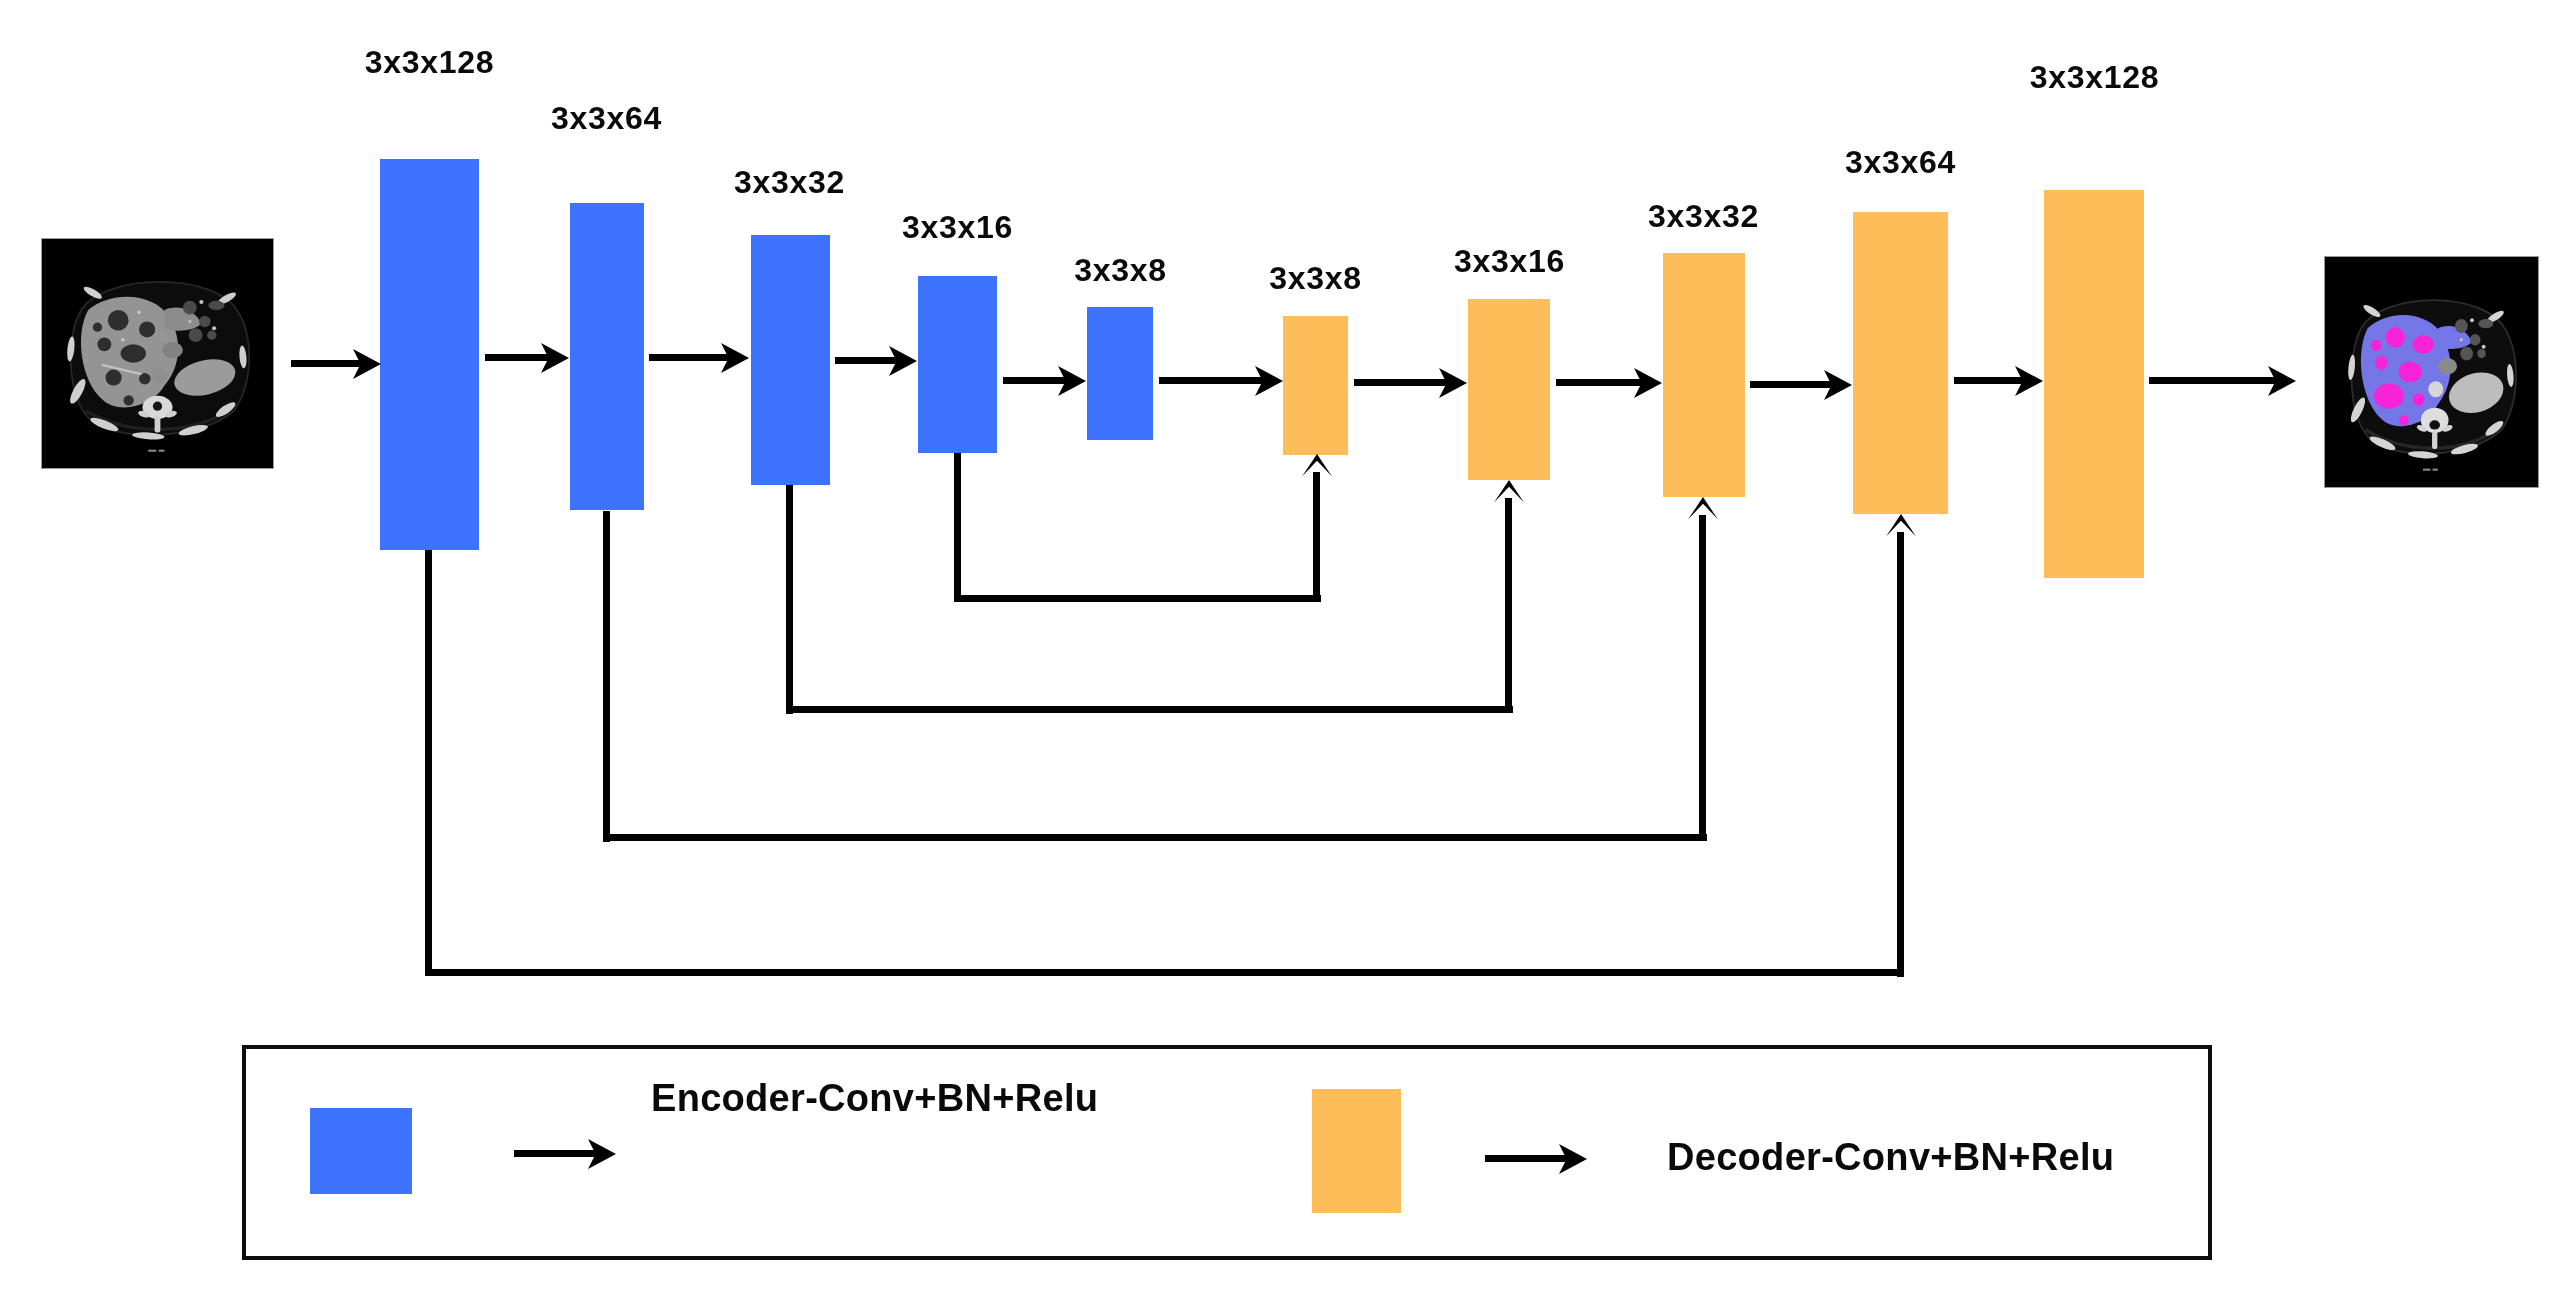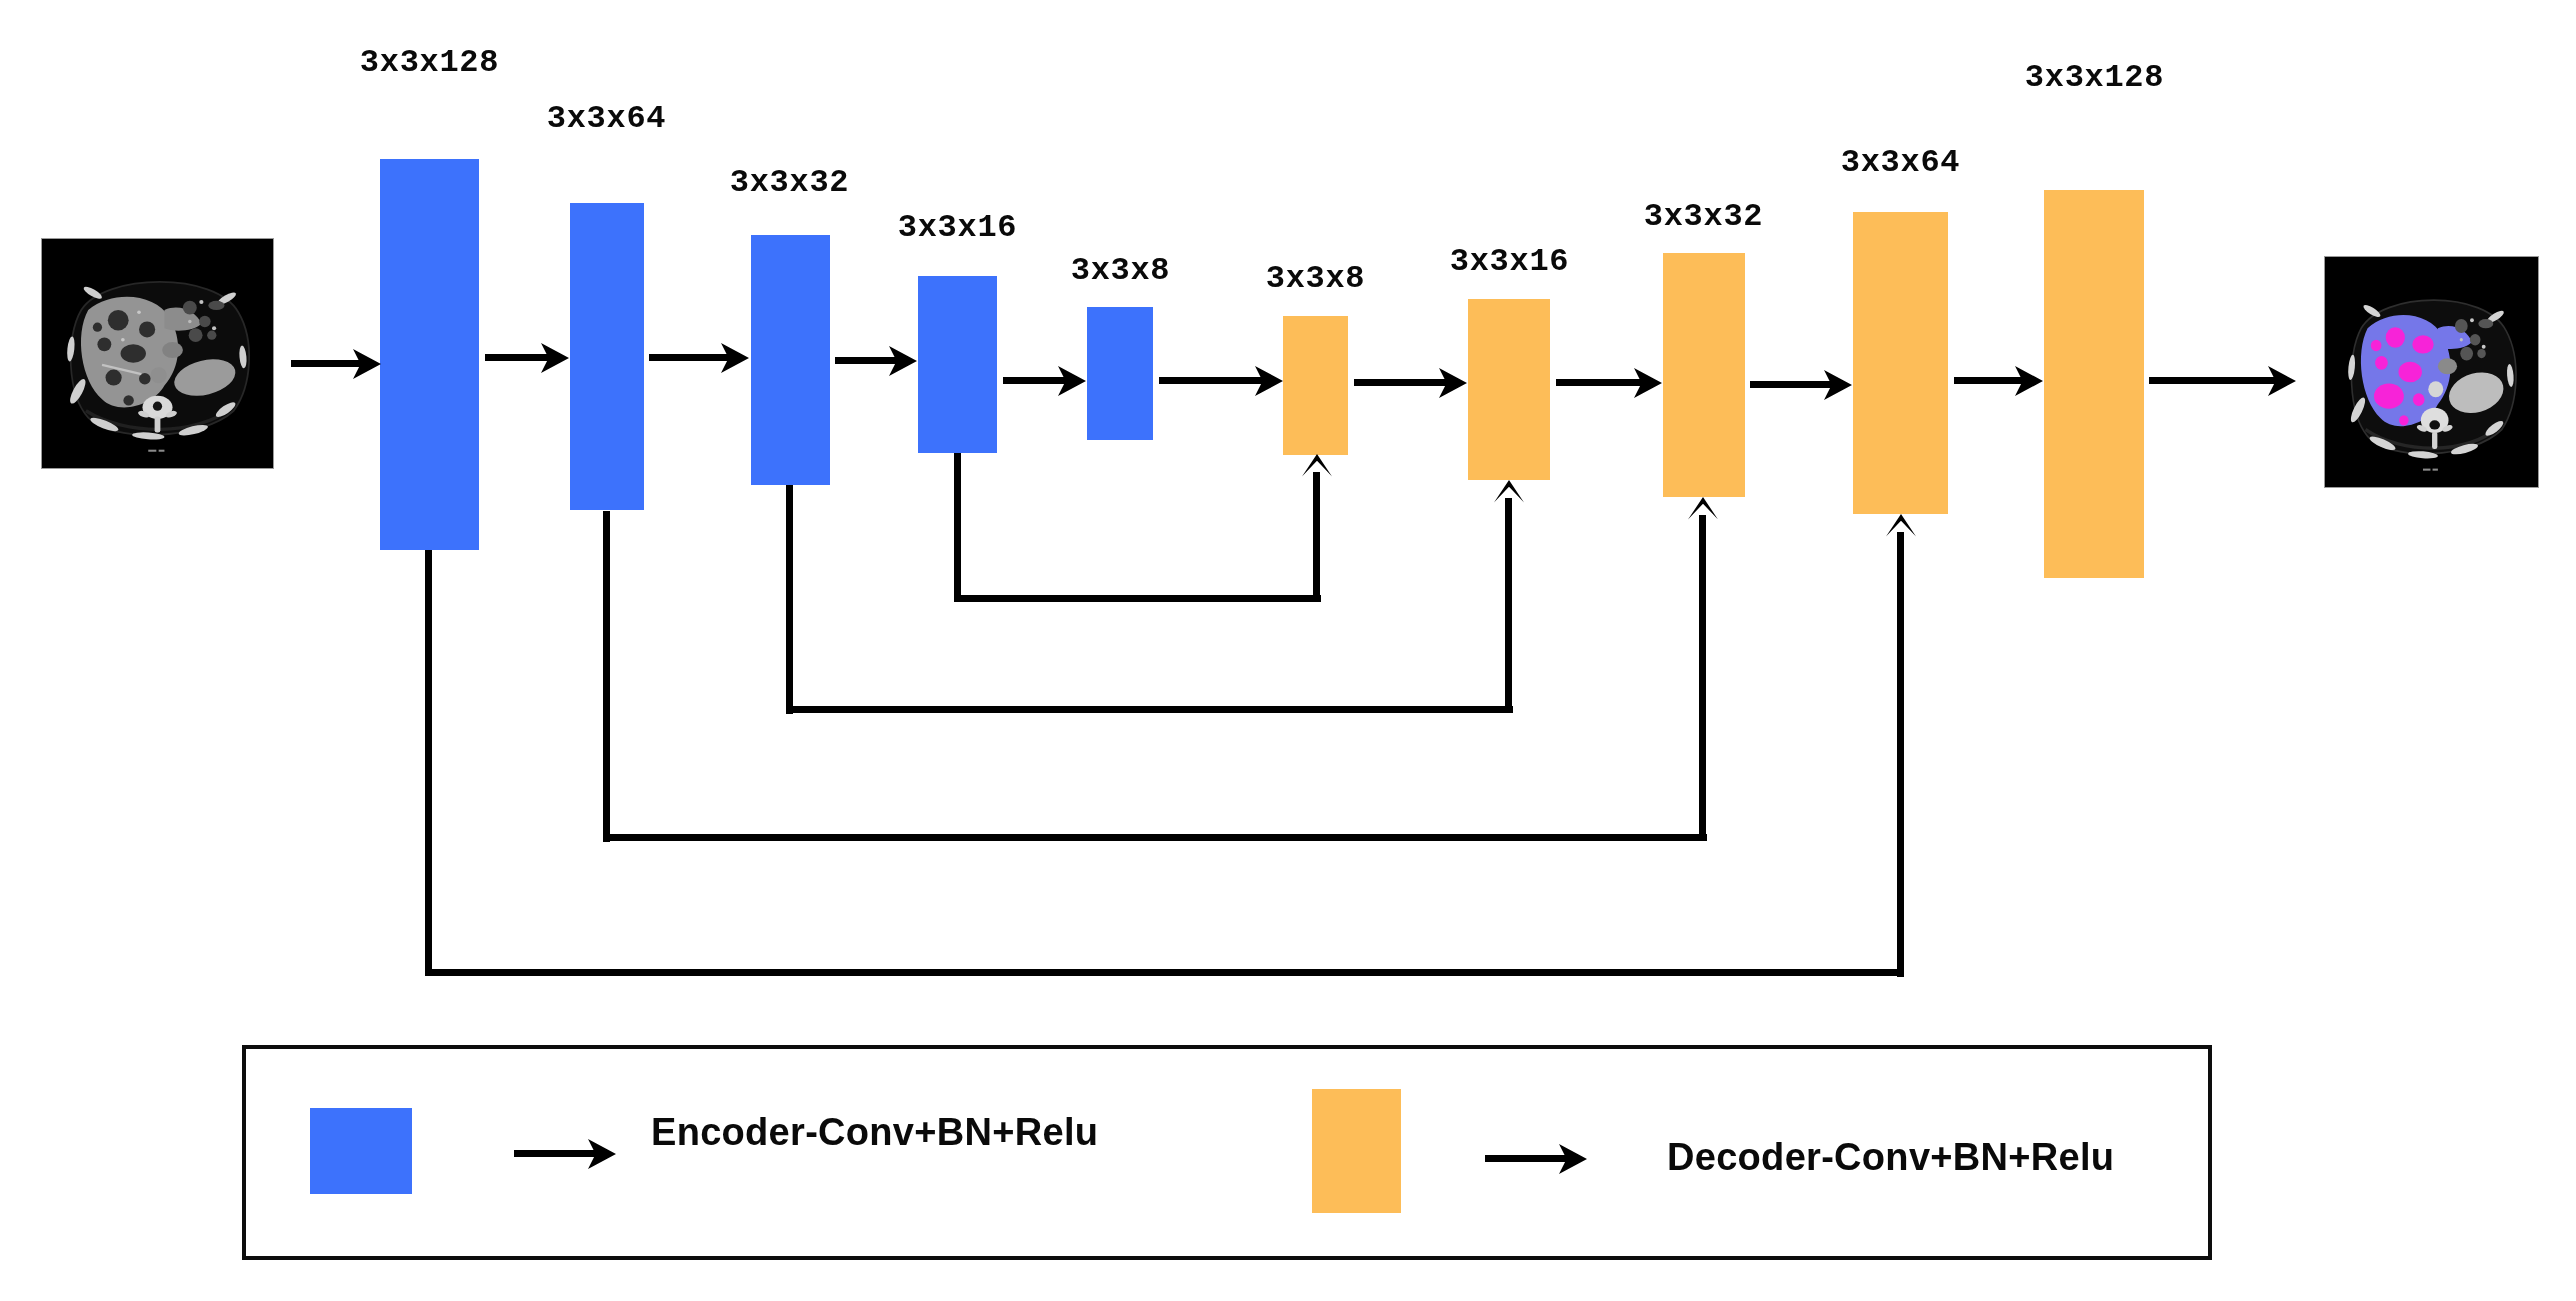--- a/index.html
+++ b/index.html
@@ -3,21 +3,21 @@
 <meta charset="utf-8">
 <style>
   html,body{margin:0;padding:0;background:#ffffff;}
   body{font-family:"Liberation Sans", sans-serif;}
   #canvas{position:relative;width:2576px;height:1302px;background:#ffffff;overflow:hidden;}
 
   
   .bar{position:absolute;}
   .enc{background:#3D72FC;}
   .dec{background:#FDBD58;}
-  .bar-label{position:absolute;width:211px;text-align:center;font-size:32px;font-weight:700;color:#0a0a0a;letter-spacing:0.7px;white-space:nowrap;font-family:Liberation Mono, monospace;}
+  .bar-label{position:absolute;width:211px;text-align:center;font-size:32px;font-weight:700;color:#0a0a0a;letter-spacing:0.7px;white-space:nowrap;}
 
   
   .harrow{position:absolute;height:30px;}
   .harrow .line{position:absolute;left:0;right:17px;top:11.2px;height:7.3px;background:#000;}
   .harrow .head{position:absolute;right:0;top:0;width:28px;height:30px;background:#000;
     clip-path:polygon(0 0,100% 50%,0 100%,27% 50%);}
 
   
   .seg{position:absolute;background:#000;}
   .uphead{position:absolute;width:30px;height:22.5px;background:#000;
@@ -258,21 +258,21 @@
     </svg>
   </figure>
 
   <div class="legend-box"></div>
 
   <div class="swatch enc" style="left:310px;top:1108px;width:102px;height:86px;"></div>
   <div class="harrow" style="left:514px;top:1139px;width:102px;">
       <div class="line"></div>
       <div class="head"></div>
     </div>
-  <div class="legend-label" style="left:651px;top:1111px;">Encoder-Conv+BN+Relu</div>
+  <div class="legend-label" style="left:651px;top:1077px;">Encoder-Conv+BN+Relu</div>
 
   <div class="swatch dec" style="left:1312px;top:1089px;width:89px;height:124px;"></div>
   <div class="harrow" style="left:1485px;top:1144px;width:102px;">
       <div class="line"></div>
       <div class="head"></div>
     </div>
   <div class="legend-label" style="left:1645px;top:1136px;margin-left:22px;">Decoder-Conv+BN+Relu</div>
 
 </div>
 

